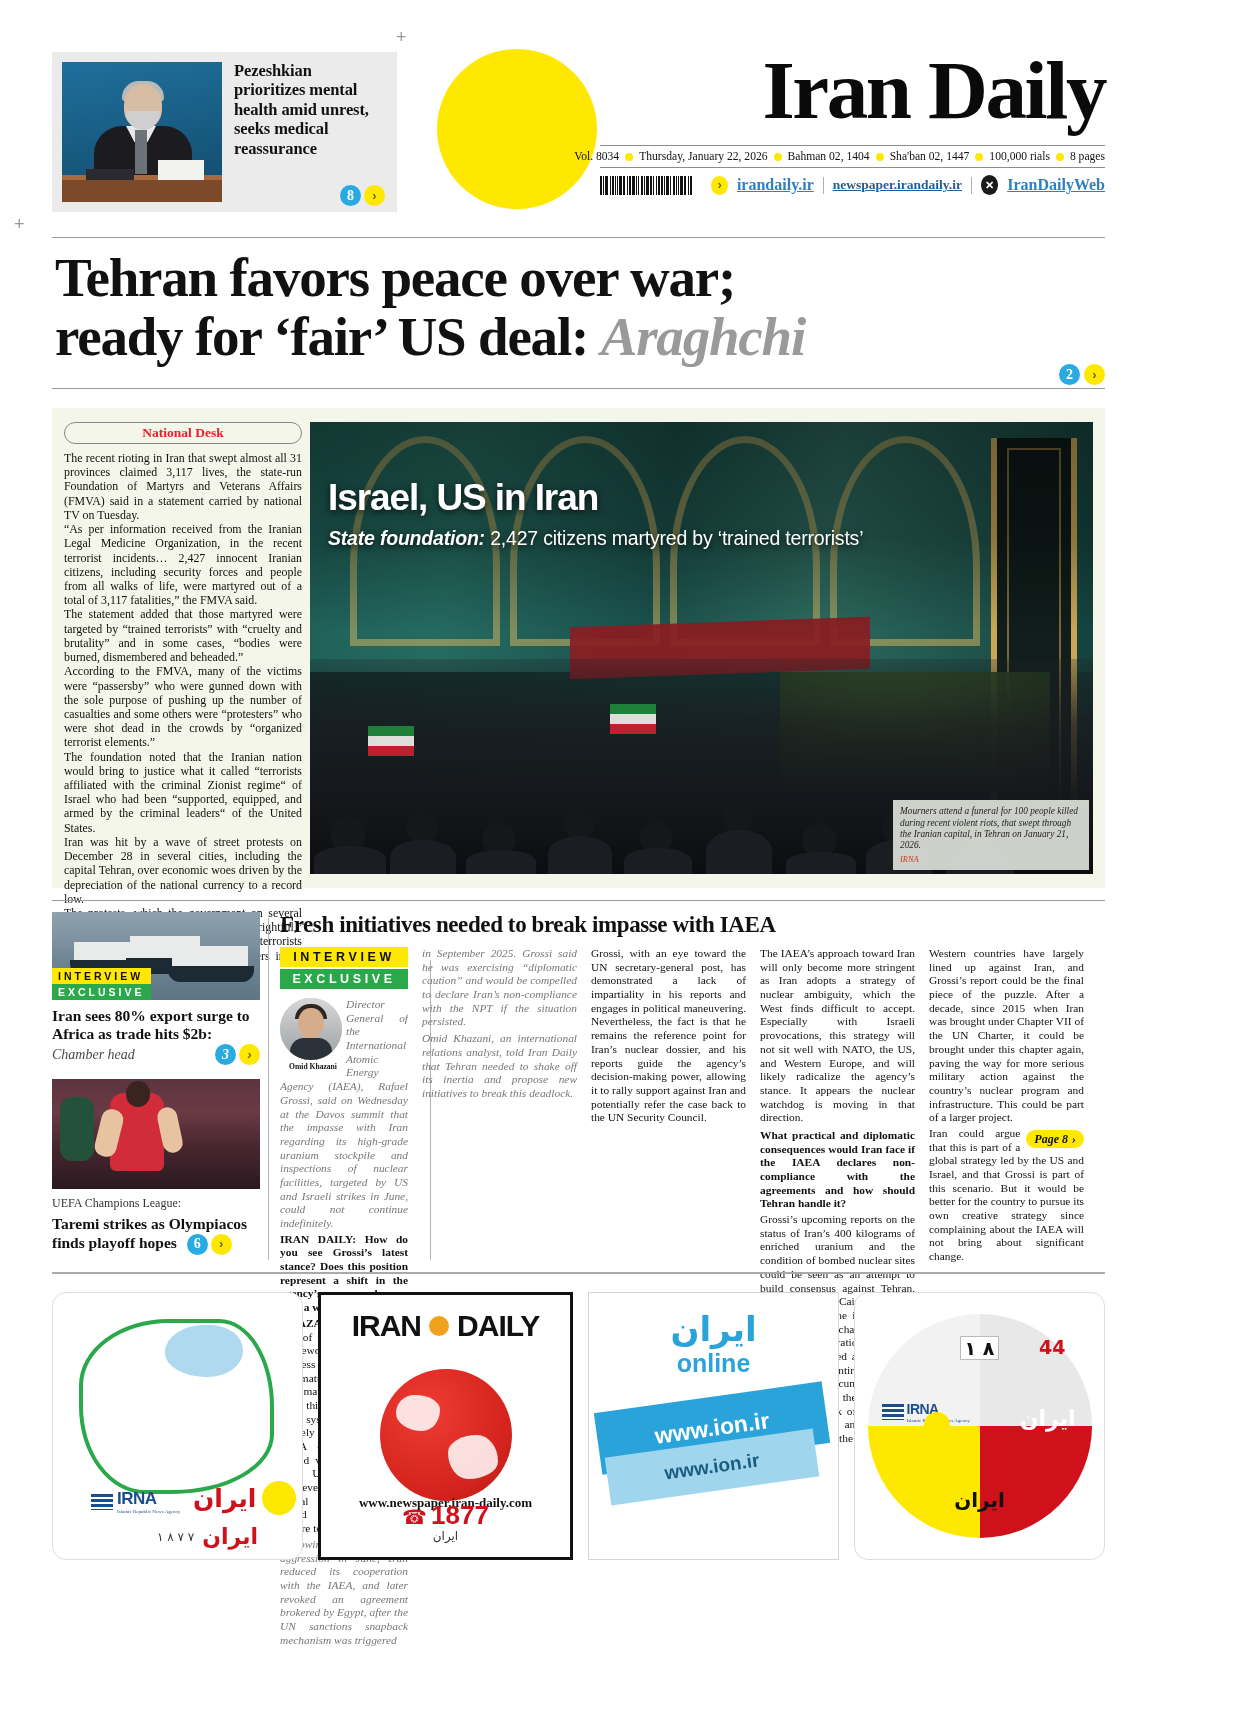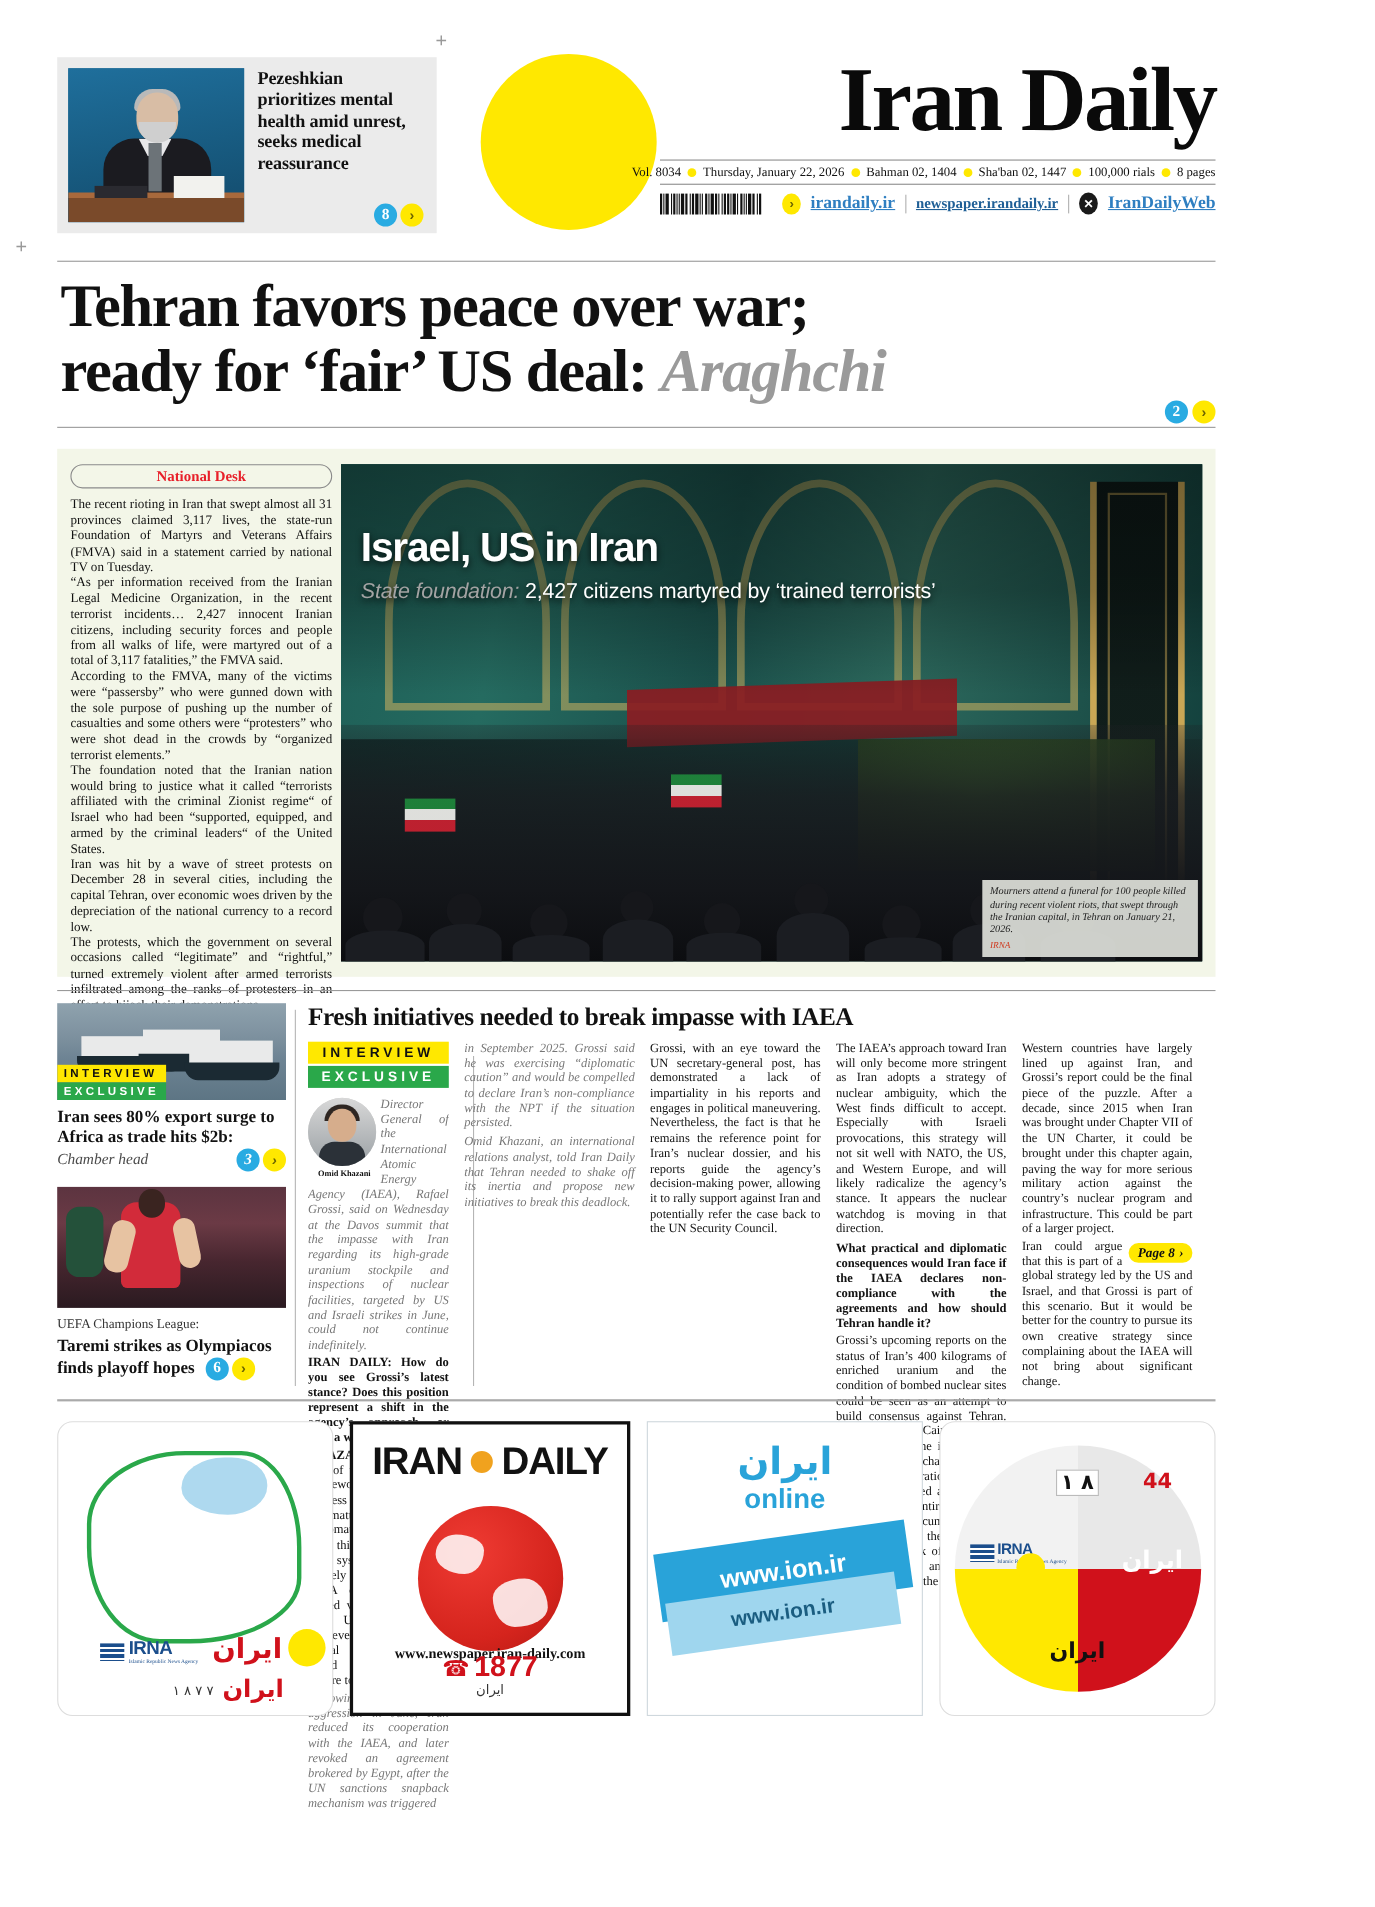--- a/index.html
+++ b/index.html
@@ -103,21 +103,21 @@
      background: linear-gradient(180deg,#0e1a18,#13211d); border-left: 6px solid #c9a755; border-right: 6px solid #c9a755; }
   .goldband::after { content:""; position:absolute; inset:10px; border: 2px solid rgba(201,167,85,.55); }
   .photo-scrim { position: absolute; left: 0; top: 0; width: 100%; height: 210px;
      background: linear-gradient(180deg, rgba(0,0,0,.42) 0%, rgba(0,0,0,.30) 55%, rgba(0,0,0,0) 100%); }
 
   .photo-head { position: absolute; left: 18px; top: 18px; right: 130px; }
   .photo-head h2 { color: #fff; font-family: "Liberation Sans", sans-serif; font-weight: bold;
      font-size: 37px; line-height: 1.05; letter-spacing: -1.1px; text-shadow: 0 2px 7px rgba(0,0,0,.75); }
   .photo-sub { margin-top: 9px; font-family: "Liberation Sans", sans-serif; font-size: 19.5px; color: #fff;
      text-shadow: 0 2px 6px rgba(0,0,0,.8); letter-spacing: -0.2px; }
-  .photo-sub b { color: #a3a3a3; font-style: italic; font-weight: normal; }
+  .photo-sub b { color: #ffffff; font-style: italic; font-weight: bold; }
 
   .caption { position: absolute; right: 4px; bottom: 4px; width: 196px; background: rgba(226,228,222,.90);
      padding: 6px 7px 5px; }
   .caption p { font-size: 9.3px; line-height: 1.22; font-style: italic; color: #222; }
   .caption .credit { color: #cf3a1f; font-size: 8.4px; margin-top: 3px; font-style: italic; }
 
   
   .hr-lower { position: absolute; left: 52px; top: 900px; width: 1053px; border-top: 1.4px solid #9a9a9a; }
 
   .sidebar { position: absolute; left: 52px; top: 912px; width: 208px; }
@@ -174,21 +174,21 @@
      border-radius: 50% 42% 46% 54% / 52% 48% 50% 46%; }
   .irnaLogo { position: absolute; left: 38px; bottom: 44px; display: flex; align-items: center; gap: 4px; }
   .irna-bars { width: 22px; height: 16px; background: repeating-linear-gradient(180deg,#1b4e8c 0 3px,#fff 3px 5px); }
   .irna-txt { font-family: "Liberation Sans", sans-serif; font-weight: bold; font-size: 17px; color: #1b4e8c; letter-spacing: -0.5px; }
   .irna-sub { font-size: 5px; color: #1b4e8c; line-height: 1.25; }
   .farsi { font-family: "DejaVu Sans", sans-serif; color: #d0111b; font-weight: bold; font-size: 25px; direction: rtl; }
   .sundot { width: 34px; height: 34px; border-radius: 50%; background: #ffe800; }
 
   .ad2 { background: #fff; border: 3px solid #111; }
   .ad2-title { display: flex; align-items: center; justify-content: center; gap: 8px; margin-top: 14px; }
-  .ad2-title span { font-family: "Liberation Sans", sans-serif; font-weight: bold; font-size: 35px; letter-spacing: -1px; }
+  .ad2-title span { font-family: "Liberation Sans", sans-serif; font-weight: bold; font-size: 30px; letter-spacing: -1px; }
   .ad2-dot { width: 20px; height: 20px; border-radius: 50%; background: #f0a21e; }
   .globe { position: absolute; left: 50%; top: 74px; transform: translateX(-50%); width: 132px; height: 132px;
      border-radius: 50%; background: radial-gradient(circle at 36% 32%, #ef3b33 0%, #d5241d 65%, #b51a14 100%); }
   .globe::before { content:""; position:absolute; left: 16px; top: 26px; width: 44px; height: 36px; background: #fff; opacity:.85;
      border-radius: 42% 58% 40% 60% / 50% 40% 60% 50%; }
   .globe::after { content:""; position:absolute; right: 14px; bottom: 22px; width: 50px; height: 44px; background: #fff; opacity:.85;
      border-radius: 58% 42% 60% 40% / 40% 60% 40% 60%; }
   .ad2-url { position: absolute; left: 0; right: 0; bottom: 46px; text-align: center; font-size: 13px; font-weight: bold; }
   .ad2-phone { position: absolute; left: 0; right: 0; bottom: 14px; text-align: center; margin-top: 11px; }
   .ad2-phone b { color: #d0111b; font-family: "Liberation Sans", sans-serif; font-size: 26px; font-weight: bold; }
@@ -333,20 +333,21 @@
 
   <div class="lead">
 
     <div class="lead-col">
       <div class="deskpill">
         <span>National Desk</span>
       </div>
       <div class="lead-body" id="lead-paras">
           <p>The recent rioting in Iran that swept almost all 31 provinces claimed 3,117 lives, the state-run Foundation of Martyrs and Veterans Affairs (FMVA) said in a statement carried by national TV on Tuesday.</p>
           <p>“As per information received from the Iranian Legal Medicine Organization, in the recent terrorist incidents… 2,427 innocent Iranian citizens, including security forces and people from all walks of life, were martyred out of a total of 3,117 fatalities,” the FMVA said.</p>
+          <p>The statement added that those martyred were targeted by “trained terrorists” with “cruelty and brutality” and in some cases, “bodies were burned, dismembered and beheaded.”</p>
           <p>According to the FMVA, many of the victims were “passersby” who were gunned down with the sole purpose of pushing up the number of casualties and some others were “protesters” who were shot dead in the crowds by “organized terrorist elements.”</p>
           <p>The foundation noted that the Iranian nation would bring to justice what it called “terrorists affiliated with the criminal Zionist regime“ of Israel who had been “supported, equipped, and armed by the criminal leaders“ of the United States.</p>
           <p>Iran was hit by a wave of street protests on December 28 in several cities, including the capital Tehran, over economic woes driven by the depreciation of the national currency to a record low.</p>
           <p>The protests, which the government on several occasions called “legitimate” and “rightful,” turned extremely violent after armed terrorists infiltrated among the ranks of protesters in an effort to hijack their demonstrations.</p>
         </div>
     </div>
 
     <div class="lead-photo">
       <div class="photo-bg"></div>
       <div class="photo-banner"></div>

